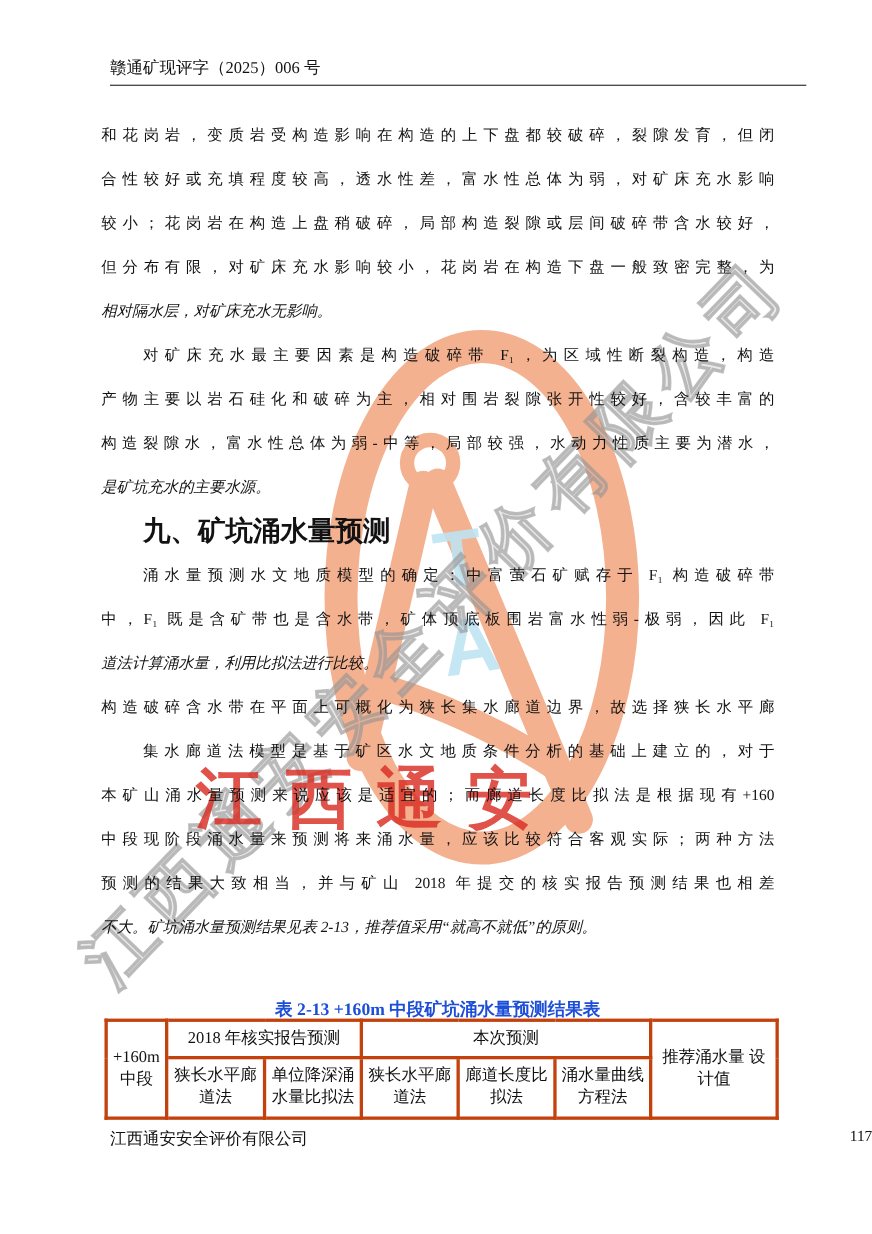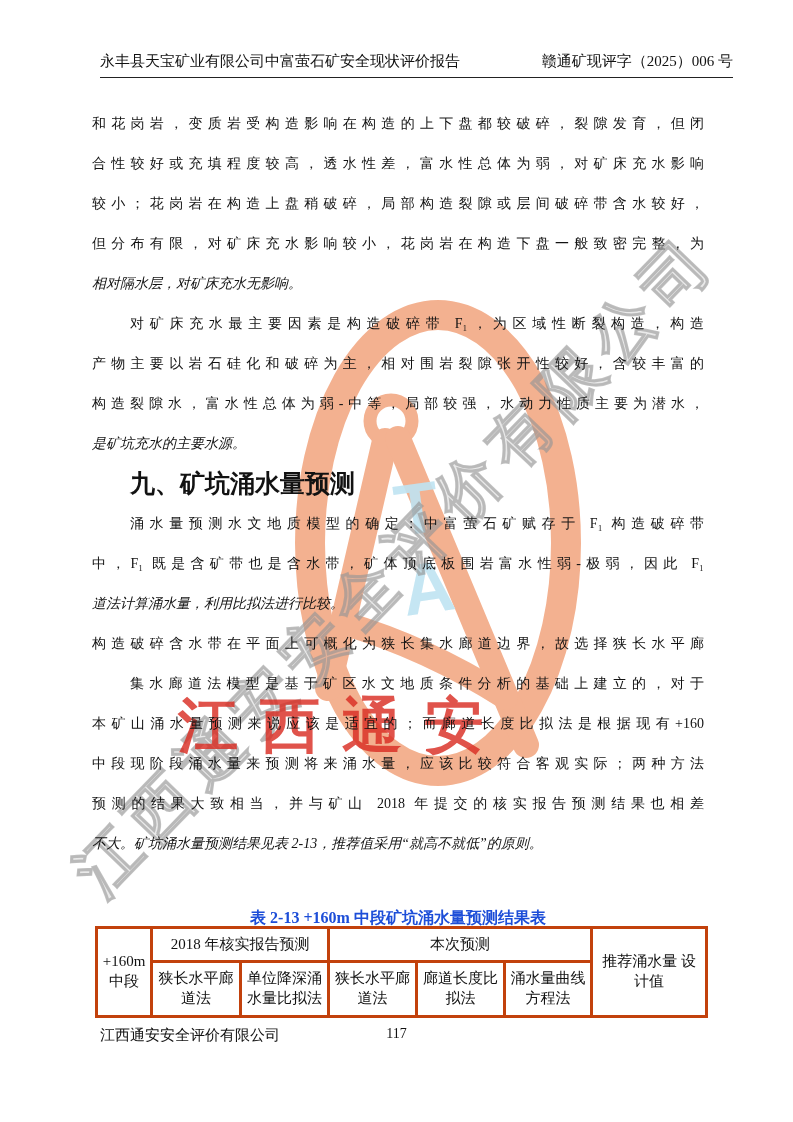--- a/index.html
+++ b/index.html
@@ -54,21 +54,21 @@
     border:1.5px solid #000;
   }
   table.results td{
     border:3px solid #c2410c;text-align:center;vertical-align:middle;
     font-size:15px;line-height:1.32;padding:1px 2px;color:#111;
     overflow:hidden;
   }
   tr.r1 td{height:29px;}
   tr.r2 td{height:50px;}
   .ftr-company{position:absolute;left:100px;top:1026px;font-size:15px;color:#111;}
-  .ftr-page{position:absolute;left:0;top:1026px;width:793px;text-align:center;font-size:14px;color:#111;}
+  .ftr-page{position:absolute;left:0;top:1026px;width:793px;text-align:right;font-size:14px;color:#111;}
 </style>
 </head>
 <body>
 
 <div class="page">
 
   <div class="wm-layer">
     <svg class="wm-logo" width="300" height="500" viewBox="0 0 300 500">
       <ellipse cx="150" cy="250" rx="128" ry="228" fill="none" stroke="#f2a47d" stroke-width="30"></ellipse>
       <circle cx="103" cy="128" r="21" fill="none" stroke="#f2a47d" stroke-width="13"></circle>
@@ -77,21 +77,20 @@
       <path d="M55,330 Q140,355 218,405" fill="none" stroke="#f2a47d" stroke-width="24" stroke-linecap="round"></path>
     </svg>
     <div class="wm-ta">TA</div>
     <div class="wm-diagonal">江西通安安全评价有限公司</div>
     <div class="wm-red">江西通安</div>
   </div>
 
   <div class="content">
 
     <div class="hdr">
-      <span>永丰县天宝矿业有限公司中富萤石矿安全现状评价报告</span>
       <span>赣通矿现评字（2025）006 号</span>
     </div>
 
     <div class="textblock">
       <div class="line">和花岗岩，变质岩受构造影响在构造的上下盘都较破碎，裂隙发育，但闭</div>
       <div class="line">合性较好或充填程度较高，透水性差，富水性总体为弱，对矿床充水影响</div>
       <div class="line">较小；花岗岩在构造上盘稍破碎，局部构造裂隙或层间破碎带含水较好，</div>
       <div class="line">但分布有限，对矿床充水影响较小，花岗岩在构造下盘一般致密完整，为</div>
       <div class="line end">相对隔水层，对矿床充水无影响。</div>
       <div class="line indent">对矿床充水最主要因素是构造破碎带 F₁，为区域性断裂构造，构造</div>

